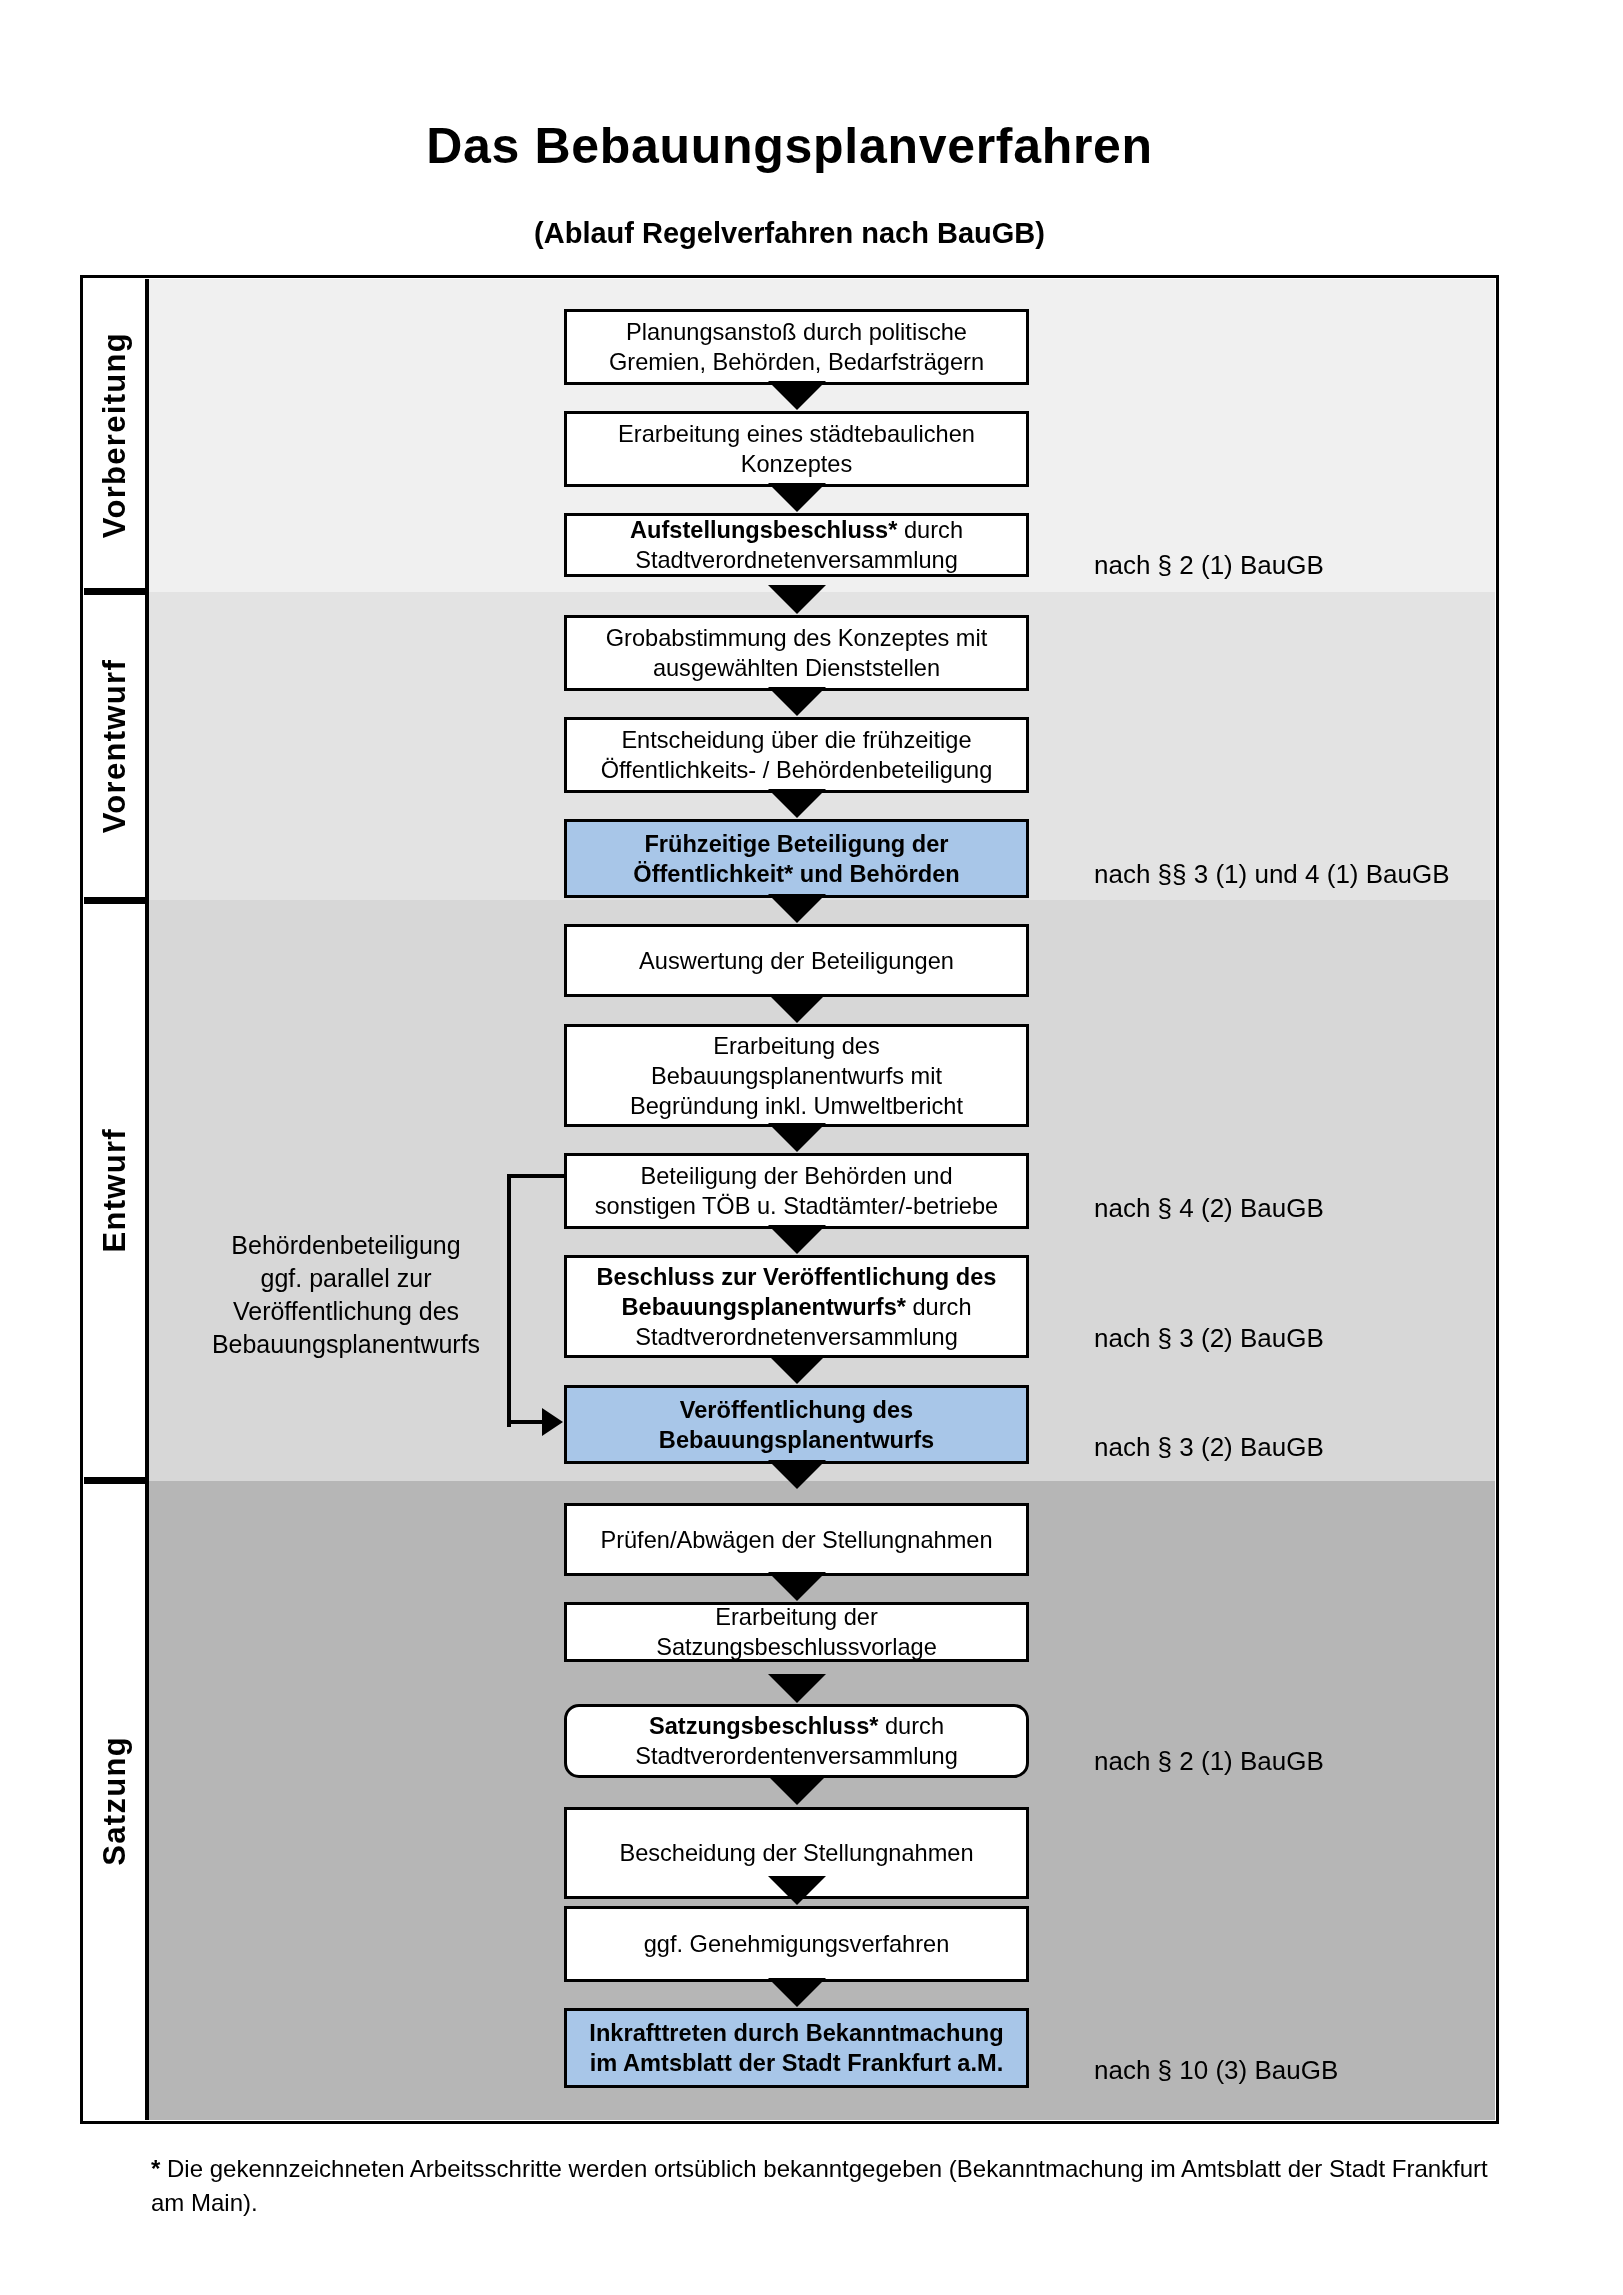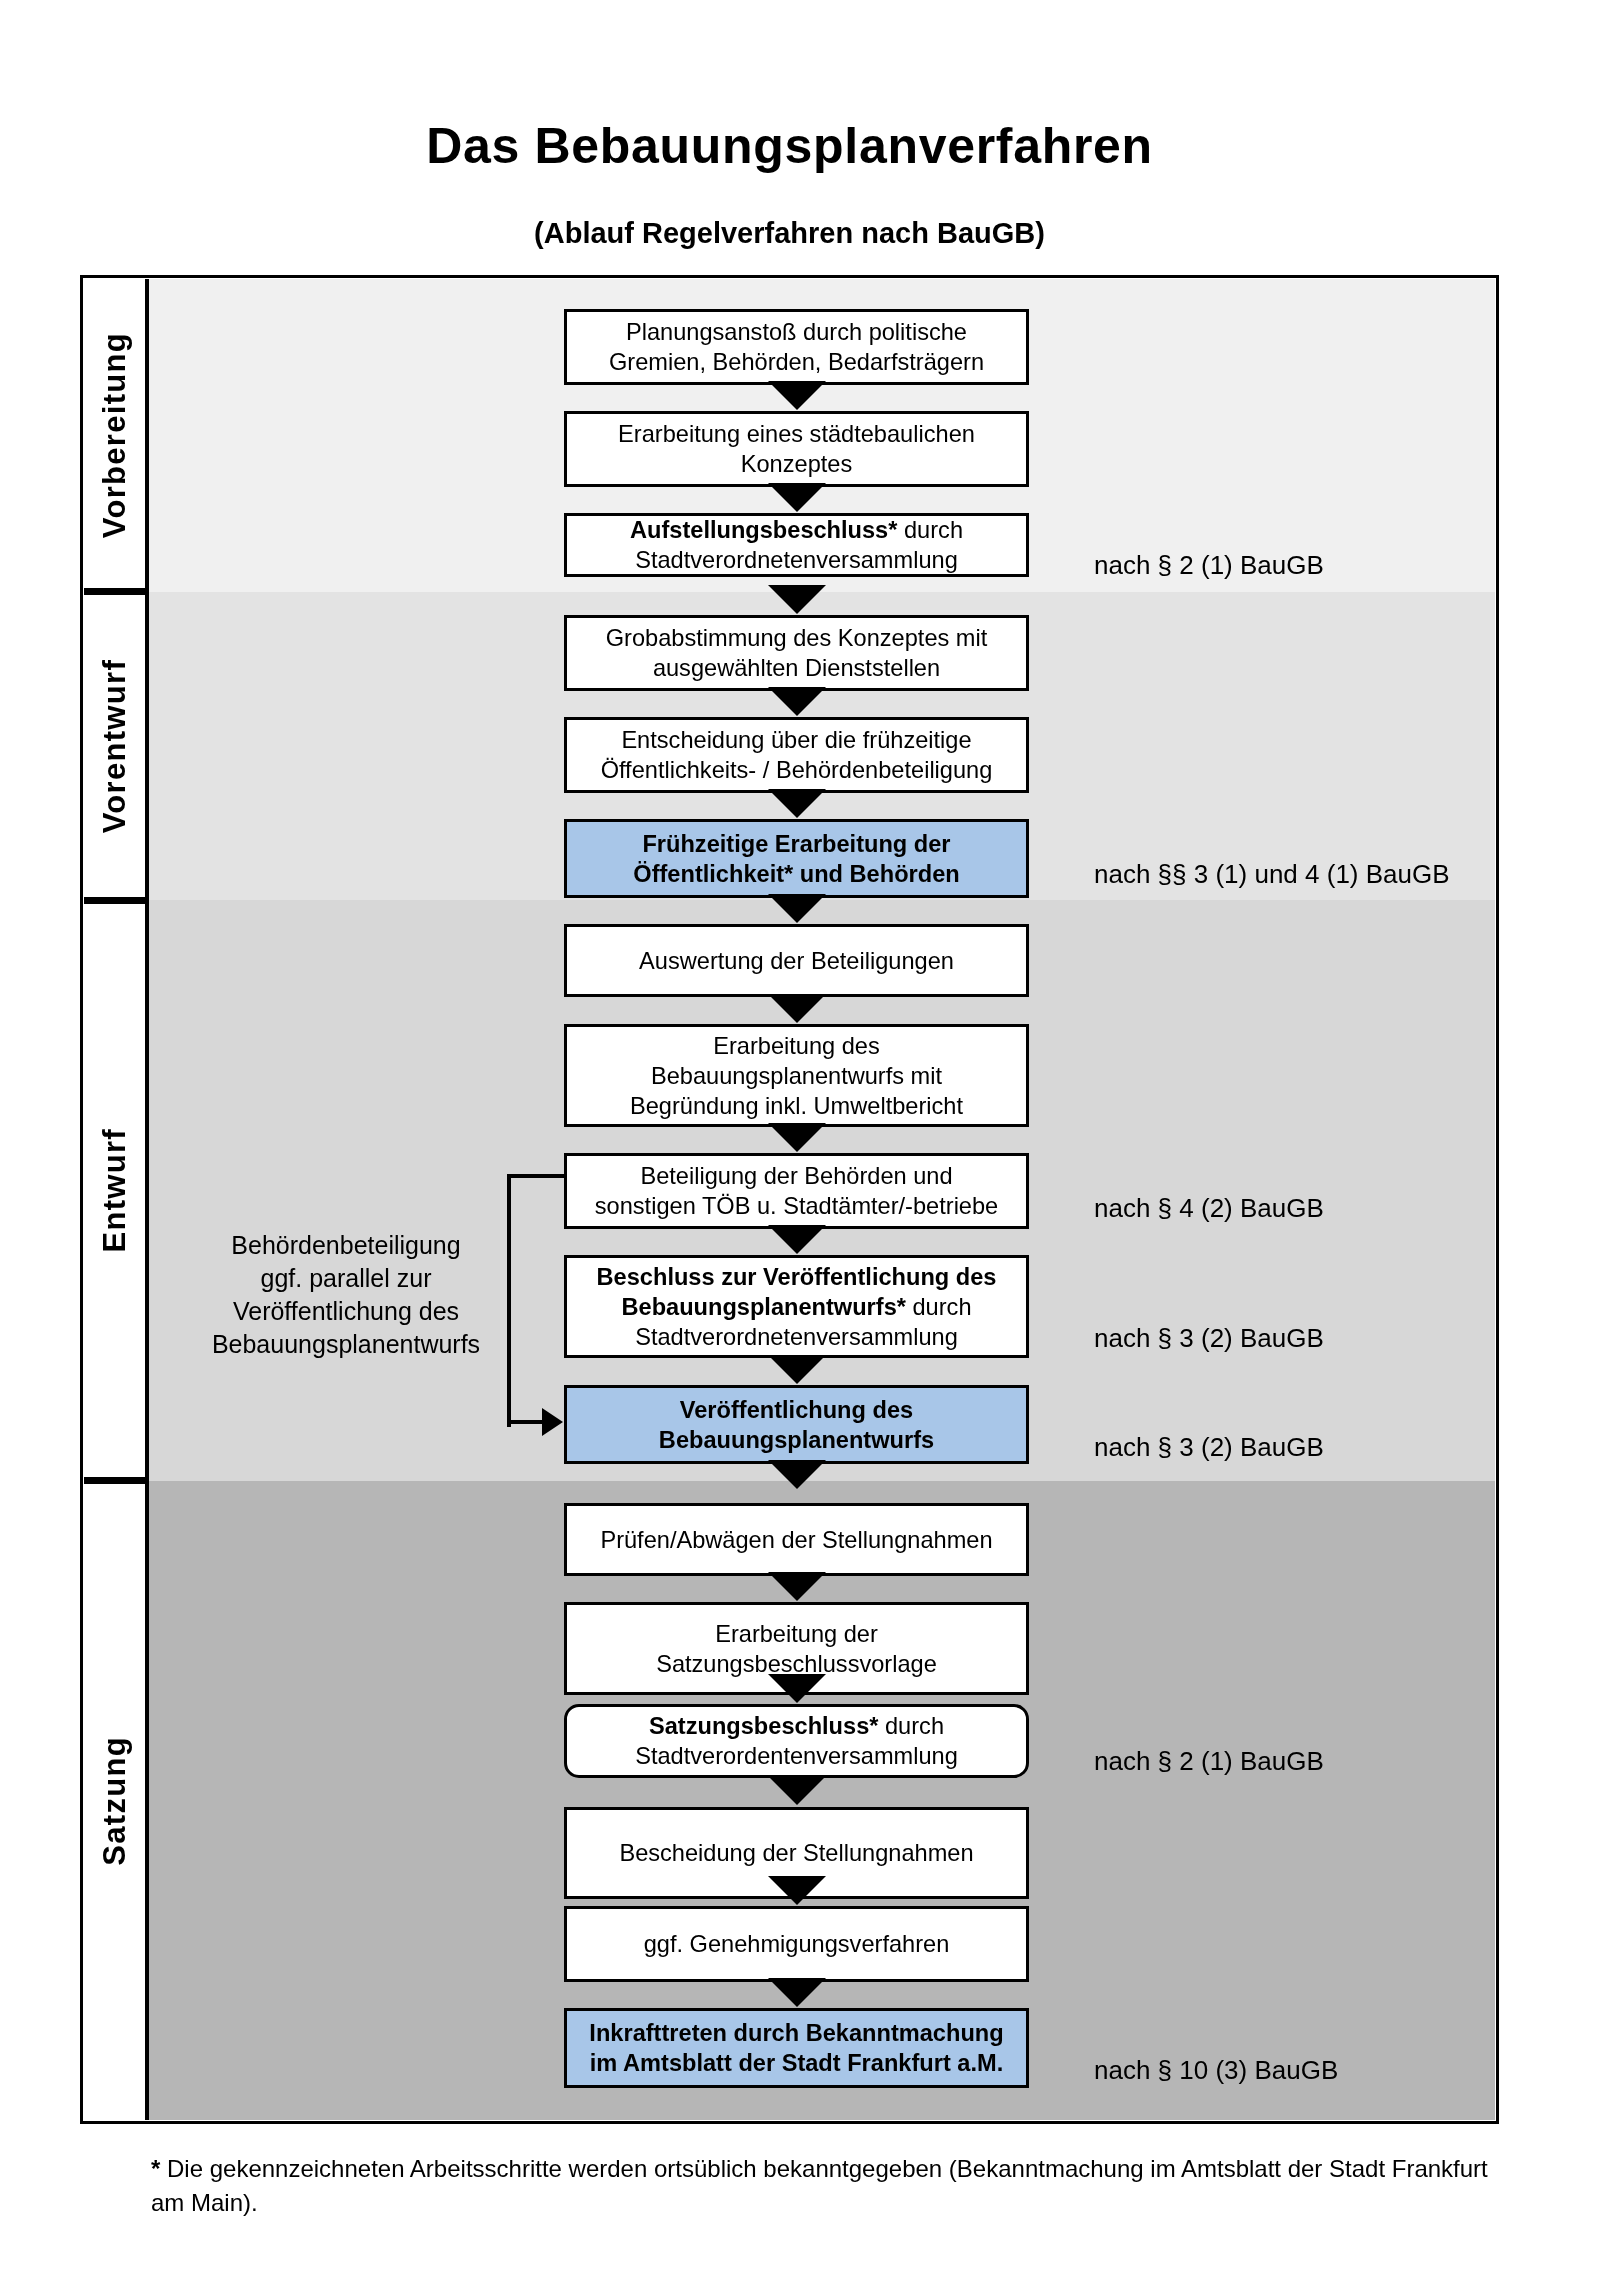--- a/index.html
+++ b/index.html
@@ -39,21 +39,21 @@
   .box{position:absolute;left:564px;width:465px;border:3.9px solid var(--line);background:#fff;
        display:flex;align-items:center;justify-content:center;text-align:center;
        font-size:23.6px;line-height:30px;padding:2.6px 5.2px;}
   .box .txt{white-space:pre-line;}
   .box.blue{background:var(--blue);font-weight:bold;}
   .b{font-weight:bold;}
   .c1{top:309px;height:76px;}  .c2{top:411px;height:76px;}  .c3{top:513px;height:64px;}
   .c4{top:615px;height:76px;}  .c5{top:717px;height:76px;} .c6{top:819px;height:79px;}
   .c7{top:924px;height:73px;} .c8{top:1024px;height:103px;} .c9{top:1153px;height:76px;}
   .c10{top:1255px;height:103px;}.c11{top:1385px;height:79px;}.c12{top:1503px;height:73px;}
-  .c13{top:1602px;height:93px;}.c14{top:1704px;height:74px;border-radius:15px;}.c15{top:1807px;height:92px;}
+  .c13{top:1602px;height:60px;}.c14{top:1704px;height:74px;border-radius:15px;}.c15{top:1807px;height:92px;}
   .c16{top:1906px;height:76px;}.c17{top:2008px;height:80px;}
 
   
   .arr{position:absolute;left:768px;width:0;height:0;
        border-left:29px solid transparent;border-right:29px solid transparent;
        border-top:29px solid var(--line);}
   .a1{top:381px;}  .a2{top:483px;}  .a3{top:585px;}  .a4{top:687px;} .a5{top:789px;}
   .a6{top:894px;} .a7{top:994px;} .a8{top:1123px;} .a9{top:1225px;} .a10{top:1355px;}
   .a11{top:1460px;}.a12{top:1572px;}.a13{top:1674px;}.a14{top:1776px;}.a15{top:1876px;}
   .a16{top:1978px;}
@@ -128,21 +128,21 @@
     </div>
   <div class="box c4">
       <div class="txt"><span>Grobabstimmung des Konzeptes mit
 ausgewählten Dienststellen</span></div>
     </div>
   <div class="box c5">
       <div class="txt"><span>Entscheidung über die frühzeitige
 Öffentlichkeits- / Behördenbeteiligung</span></div>
     </div>
   <div class="box c6 blue">
-      <div class="txt"><span>Frühzeitige Erarbeitung der
+      <div class="txt"><span>Frühzeitige Beteiligung der
 Öffentlichkeit* und Behörden</span></div>
     </div>
   <div class="box c7">
       <div class="txt"><span>Auswertung der Beteiligungen</span></div>
     </div>
   <div class="box c8">
       <div class="txt"><span>Erarbeitung des
 Bebauungsplanentwurfs mit
 Begründung inkl. Umweltbericht</span></div>
     </div>

